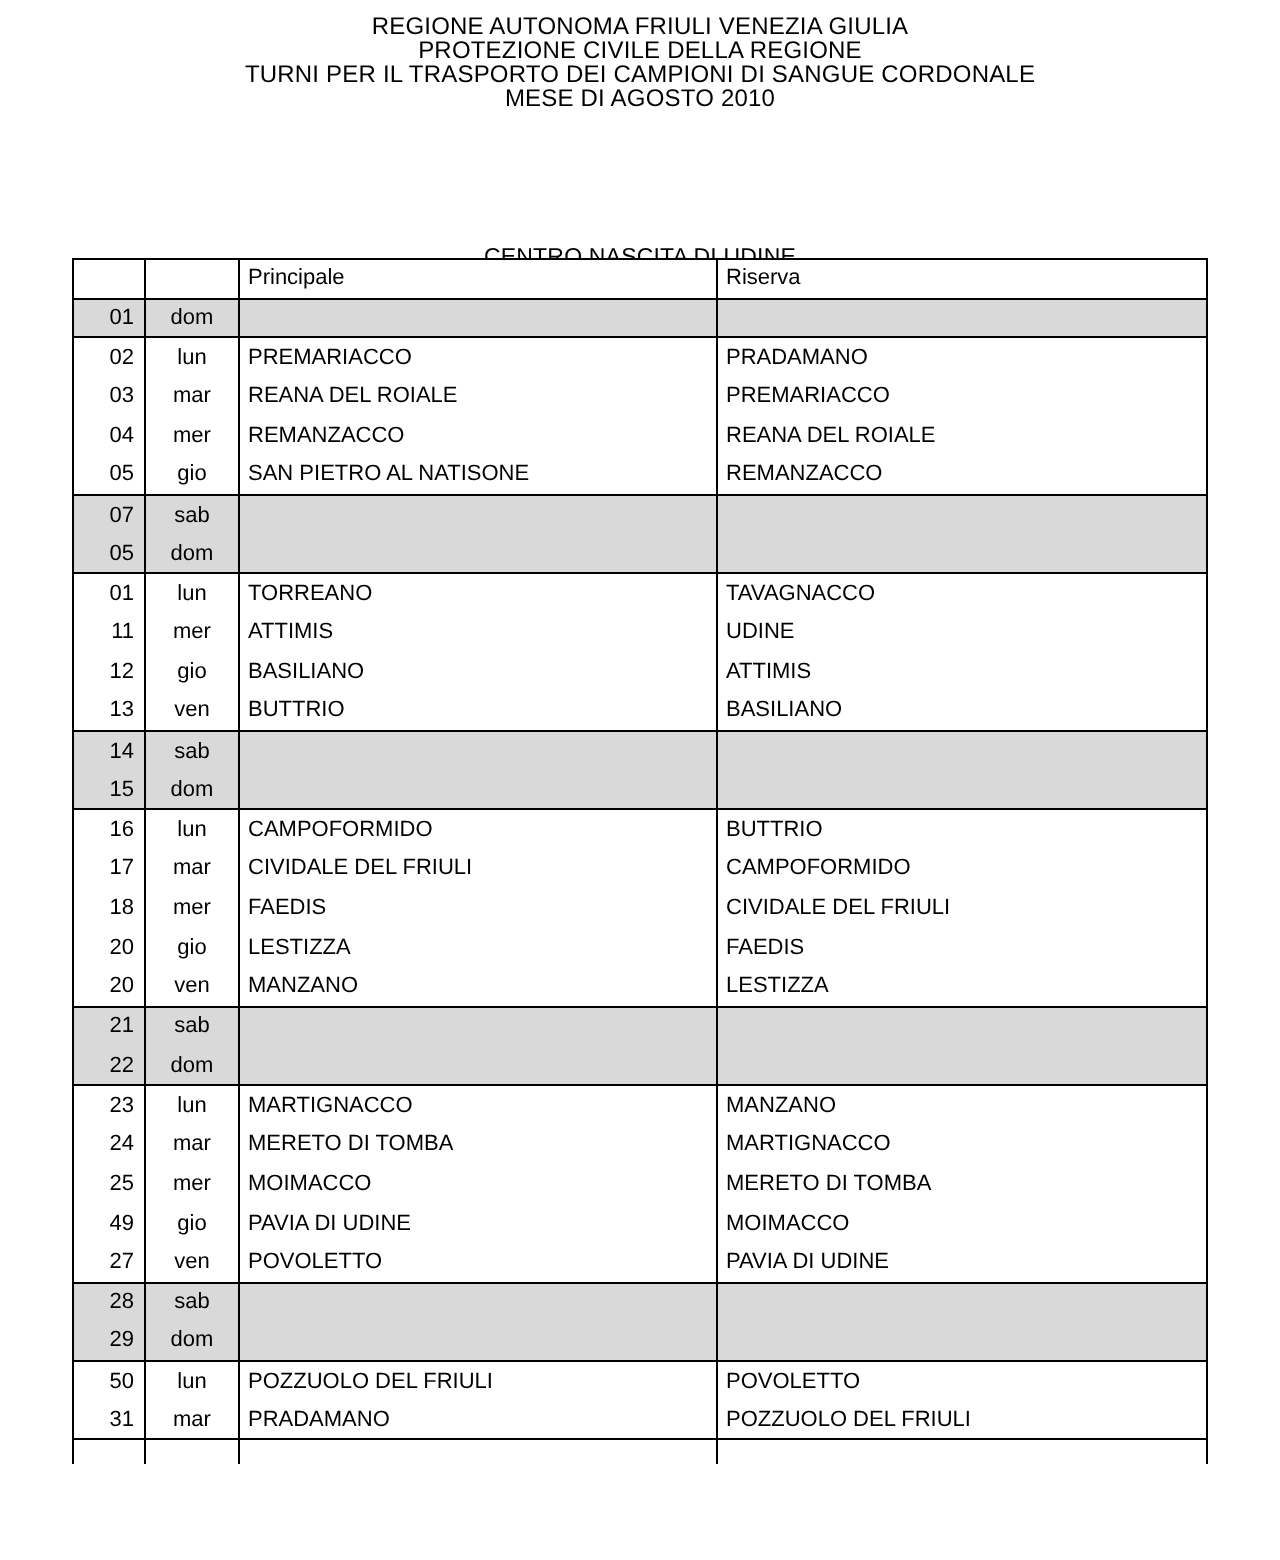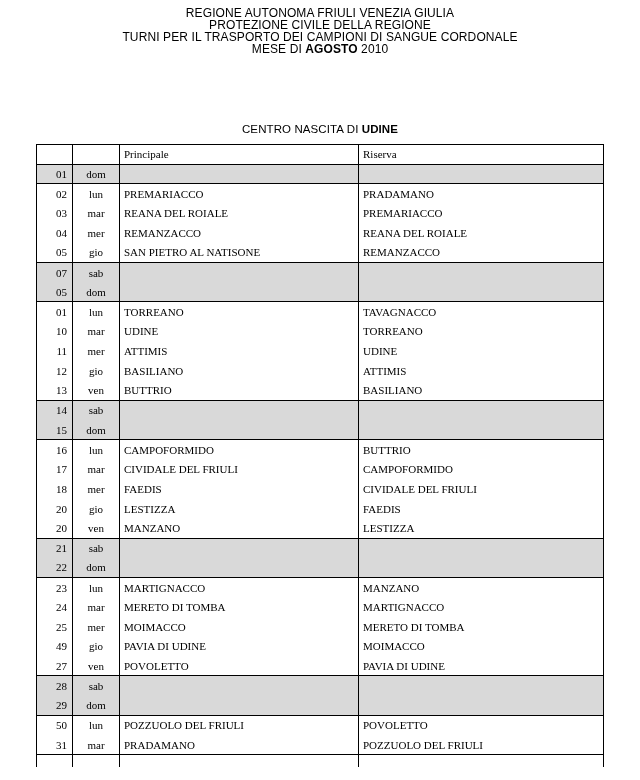--- a/index.html
+++ b/index.html
@@ -10,43 +10,43 @@
   }
   .page-header{
     padding-top:7px;text-align:center;
     font-size:12px;line-height:12px;letter-spacing:0.1px;
   }
   .centro{
     margin-top:68px;text-align:center;
     font-size:11.5px;line-height:12px;letter-spacing:0.1px;
   }
   table.schedule{
-    position:absolute;left:36px;top:144px;width:567px;
+    position:absolute;left:36px;top:129px;width:567px;
     border-collapse:collapse;table-layout:fixed;
-    font-size:11px;line-height:12px;font-family:Liberation Serif, serif;
+    font-size:11px;line-height:12px;
   }
   .schedule th,.schedule td{
     padding:0;margin:0;font-weight:normal;
     border-left:1px solid #000;border-right:1px solid #000;
     overflow:hidden;white-space:nowrap;vertical-align:middle;
   }
   .schedule thead tr{height:19.5px;}
   .schedule thead th{
     border-top:1px solid #000;border-bottom:1px solid #000;
     text-align:left;padding-left:4px;background:#ffffff;
   }
   .schedule tbody tr{height:19.7px;}
   .schedule tbody tr.sec td{border-top:1px solid #000;}
   .schedule tbody tr.weekend td{background:#d9d9d9;}
   .schedule td.c-num{text-align:right;padding-right:5px;}
   .schedule td.c-day{text-align:center;}
   .schedule td.c-main,.schedule td.c-res{text-align:left;padding-left:4px;}
   .schedule tbody tr.stub{height:12px;}
   .schedule tbody tr.stub td{border-top:1px solid #000;background:#ffffff;}
-  b{font-weight:bold;}
+  b{font-weight:normal;}
 </style>
 </head>
 <body>
 
 <div class="page-header">
   <div>REGIONE AUTONOMA FRIULI VENEZIA GIULIA</div>
   <div>PROTEZIONE CIVILE DELLA REGIONE</div>
   <div>TURNI PER IL TRASPORTO DEI CAMPIONI DI SANGUE CORDONALE</div>
   <div><span>MESE DI </span><b>AGOSTO</b><span> 2010</span></div>
 </div>
@@ -111,26 +111,20 @@
         <td class="c-main"></td>
         <td class="c-res"></td>
       </tr>
       <tr class="sec">
         <td class="c-num">01</td>
         <td class="c-day">lun</td>
         <td class="c-main">TORREANO</td>
         <td class="c-res">TAVAGNACCO</td>
       </tr>
       <tr class="">
-        <td class="c-num">10</td>
-        <td class="c-day">mar</td>
-        <td class="c-main">UDINE</td>
-        <td class="c-res">TORREANO</td>
-      </tr>
-      <tr class="">
         <td class="c-num">11</td>
         <td class="c-day">mer</td>
         <td class="c-main">ATTIMIS</td>
         <td class="c-res">UDINE</td>
       </tr>
       <tr class="">
         <td class="c-num">12</td>
         <td class="c-day">gio</td>
         <td class="c-main">BASILIANO</td>
         <td class="c-res">ATTIMIS</td>

